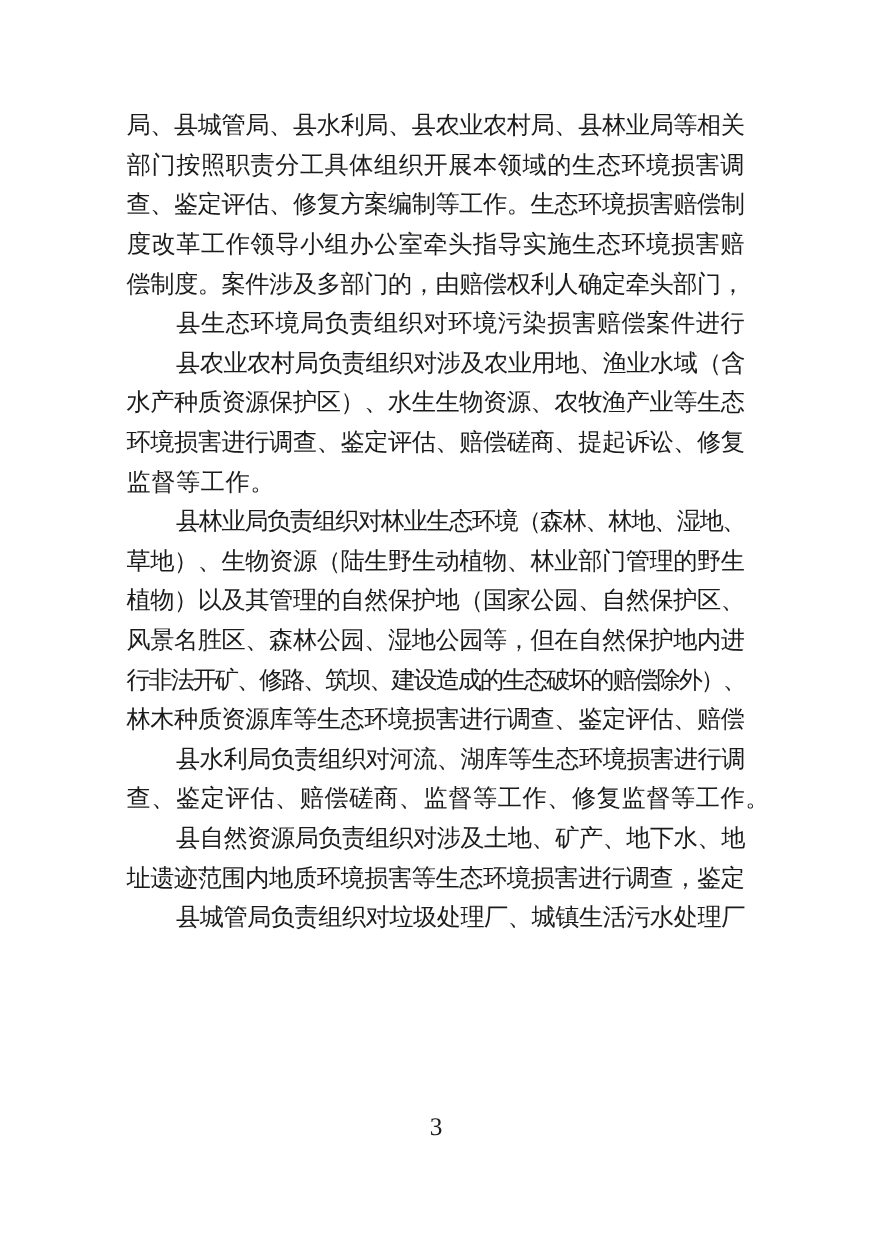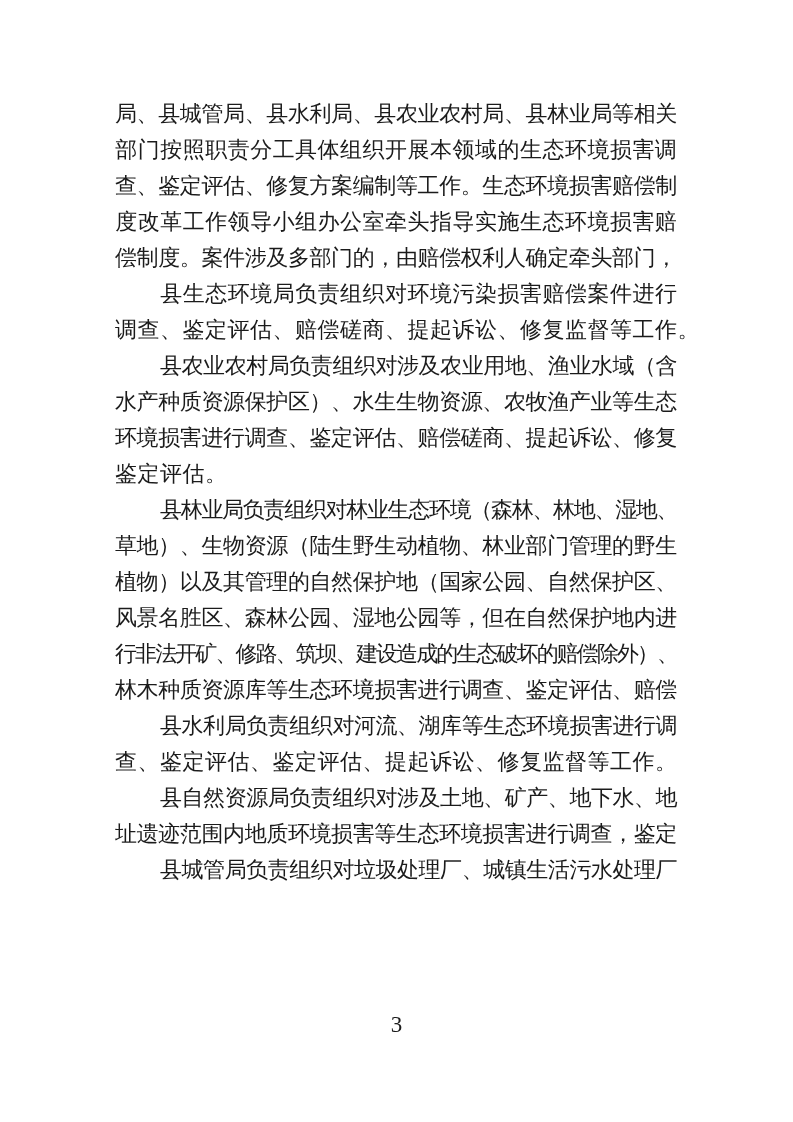--- a/index.html
+++ b/index.html
@@ -213,21 +213,20 @@
         <span>染</span>
         <span>损</span>
         <span>害</span>
         <span>赔</span>
         <span>偿</span>
         <span>案</span>
         <span>件</span>
         <span>进</span>
         <span>行</span>
       </div>
-      <div class="line">调查、鉴定评估、赔偿磋商、提起诉讼、修复监督等工作。</div>
       <div class="line indent just">
         <span>县</span>
         <span>农</span>
         <span>业</span>
         <span>农</span>
         <span>村</span>
         <span>局</span>
         <span>负</span>
         <span>责</span>
         <span>组</span>
@@ -296,21 +295,21 @@
         <span>商</span>
         <span>、</span>
         <span>提</span>
         <span>起</span>
         <span>诉</span>
         <span>讼</span>
         <span>、</span>
         <span>修</span>
         <span>复</span>
       </div>
-      <div class="line">鉴定评估。</div>
+      <div class="line">监督等工作。</div>
       <div class="line indent just">
         <span>县</span>
         <span>林</span>
         <span>业</span>
         <span>局</span>
         <span>负</span>
         <span>责</span>
         <span>组</span>
         <span>织</span>
         <span>对</span>
@@ -492,21 +491,21 @@
         <span>生</span>
         <span>态</span>
         <span>环</span>
         <span>境</span>
         <span>损</span>
         <span>害</span>
         <span>进</span>
         <span>行</span>
         <span>调</span>
       </div>
-      <div class="line">查、鉴定评估、鉴定评估、提起诉讼、修复监督等工作。</div>
+      <div class="line">查、鉴定评估、赔偿磋商、监督等工作、修复监督等工作。</div>
       <div class="line indent just">
         <span>县</span>
         <span>自</span>
         <span>然</span>
         <span>资</span>
         <span>源</span>
         <span>局</span>
         <span>负</span>
         <span>责</span>
         <span>组</span>

